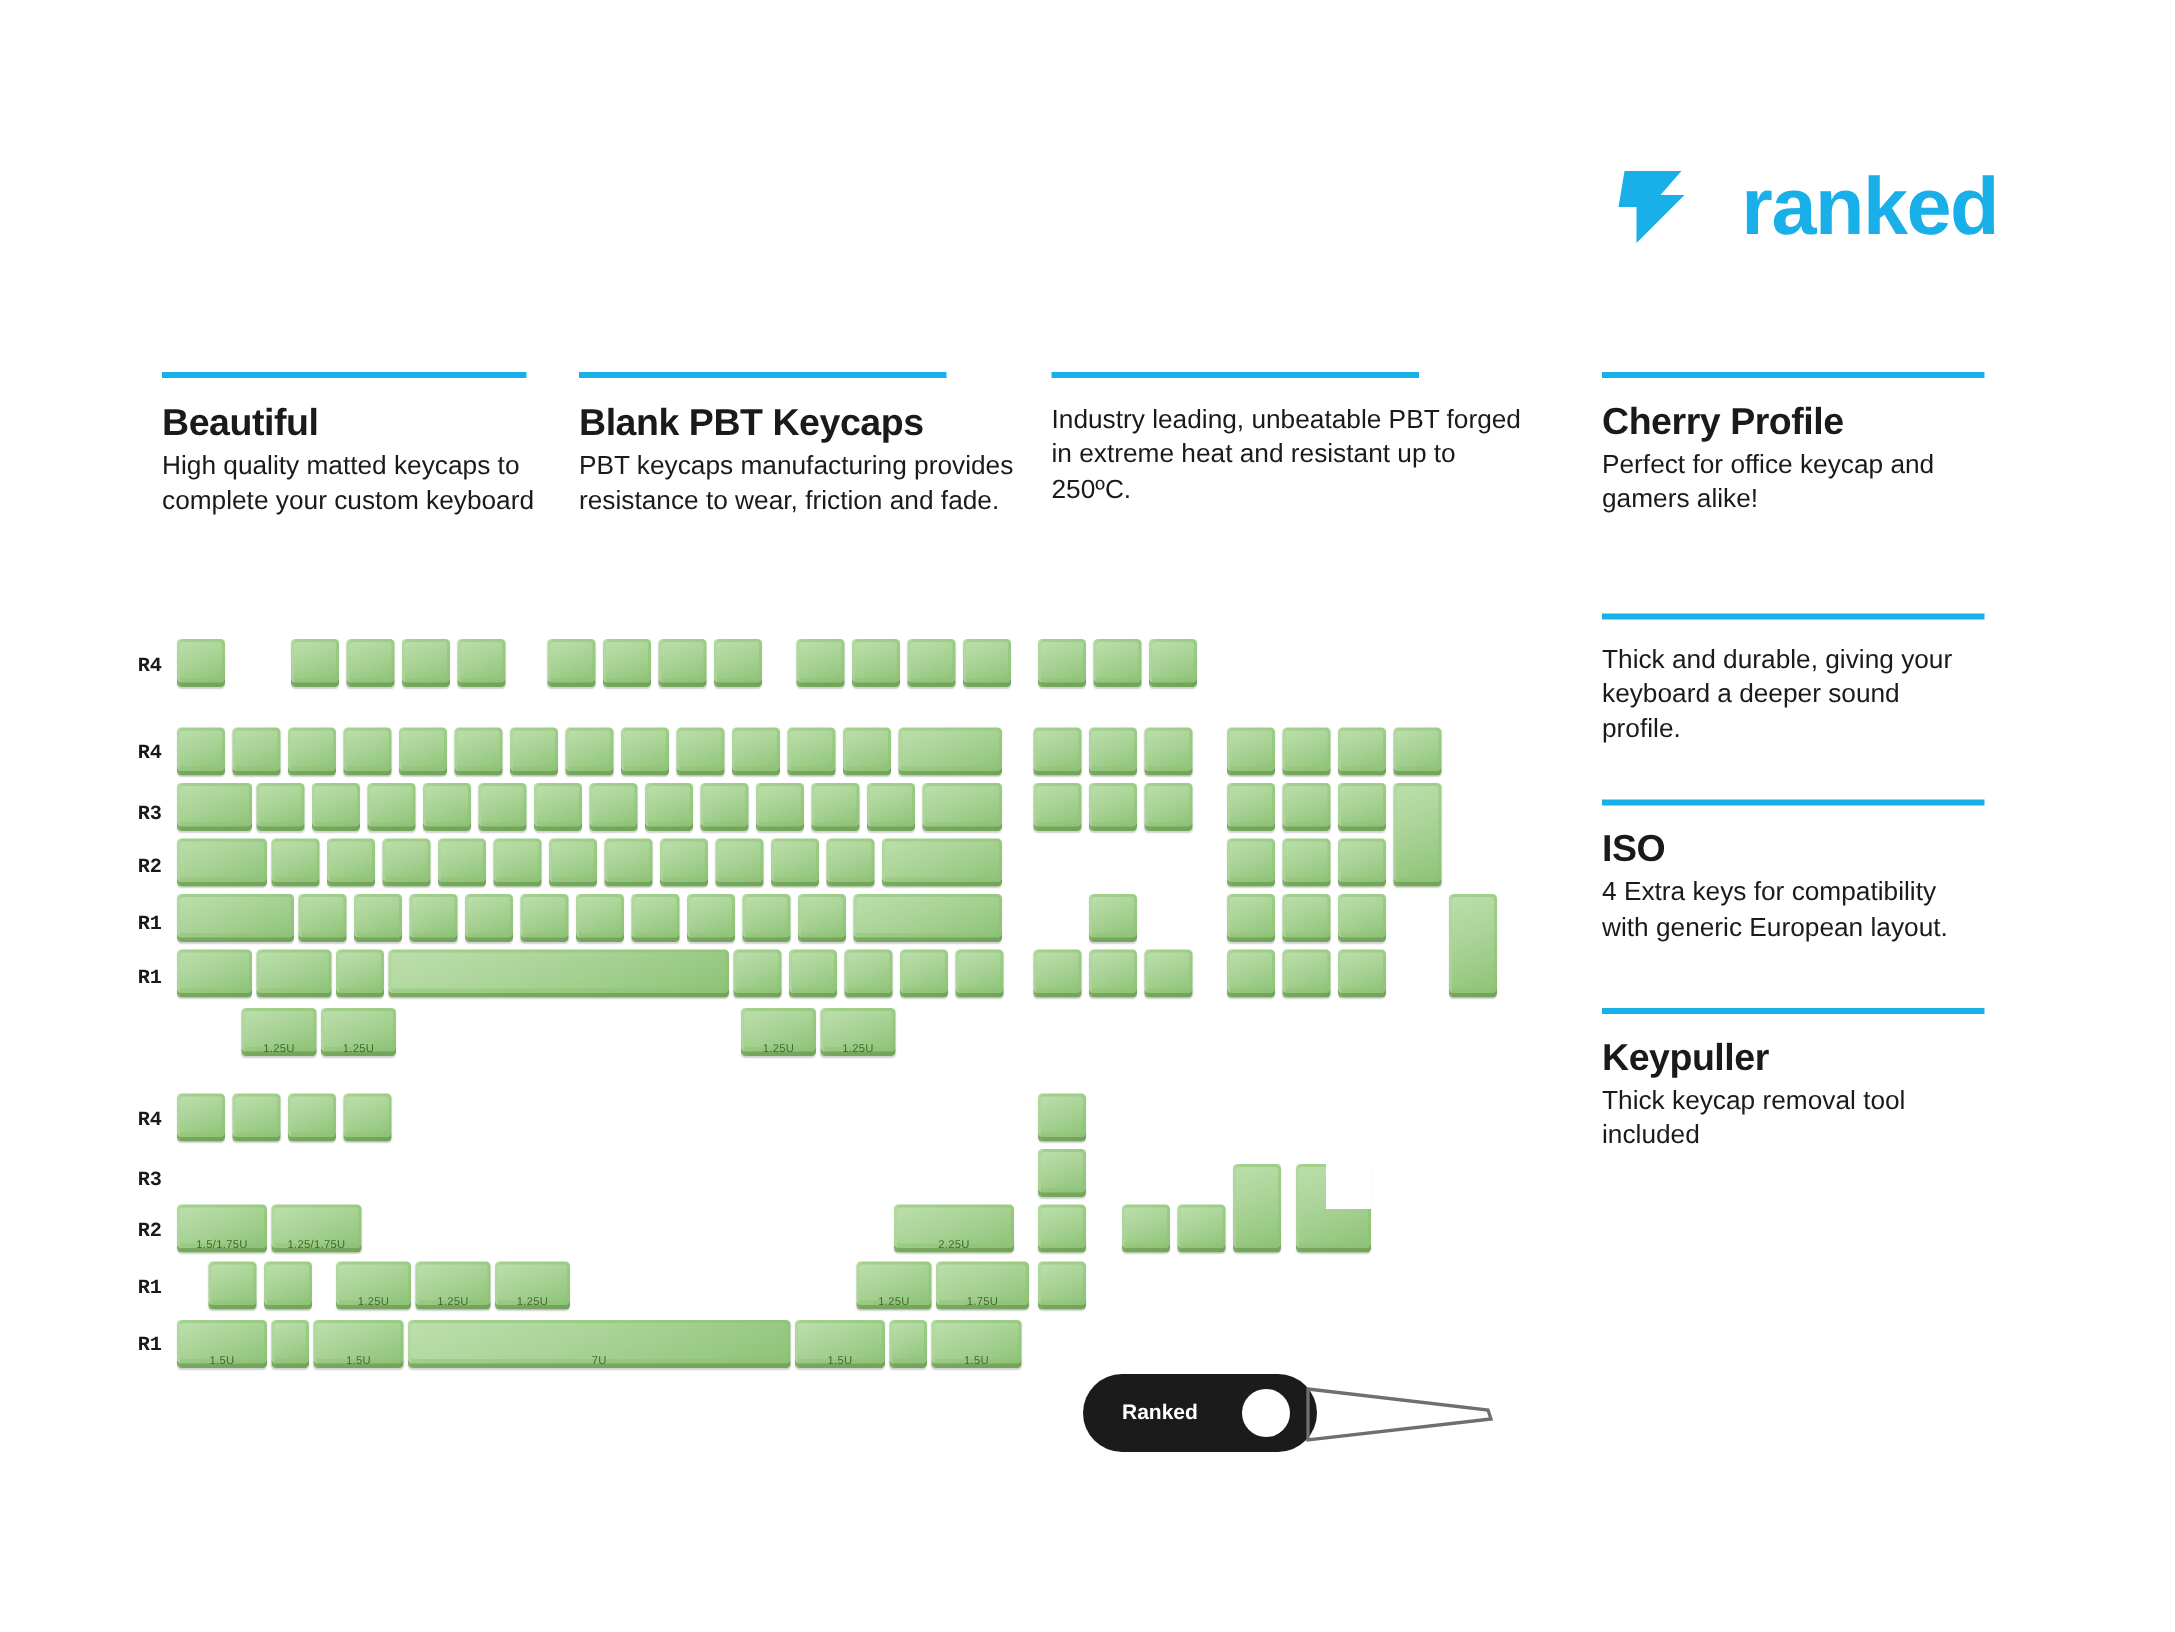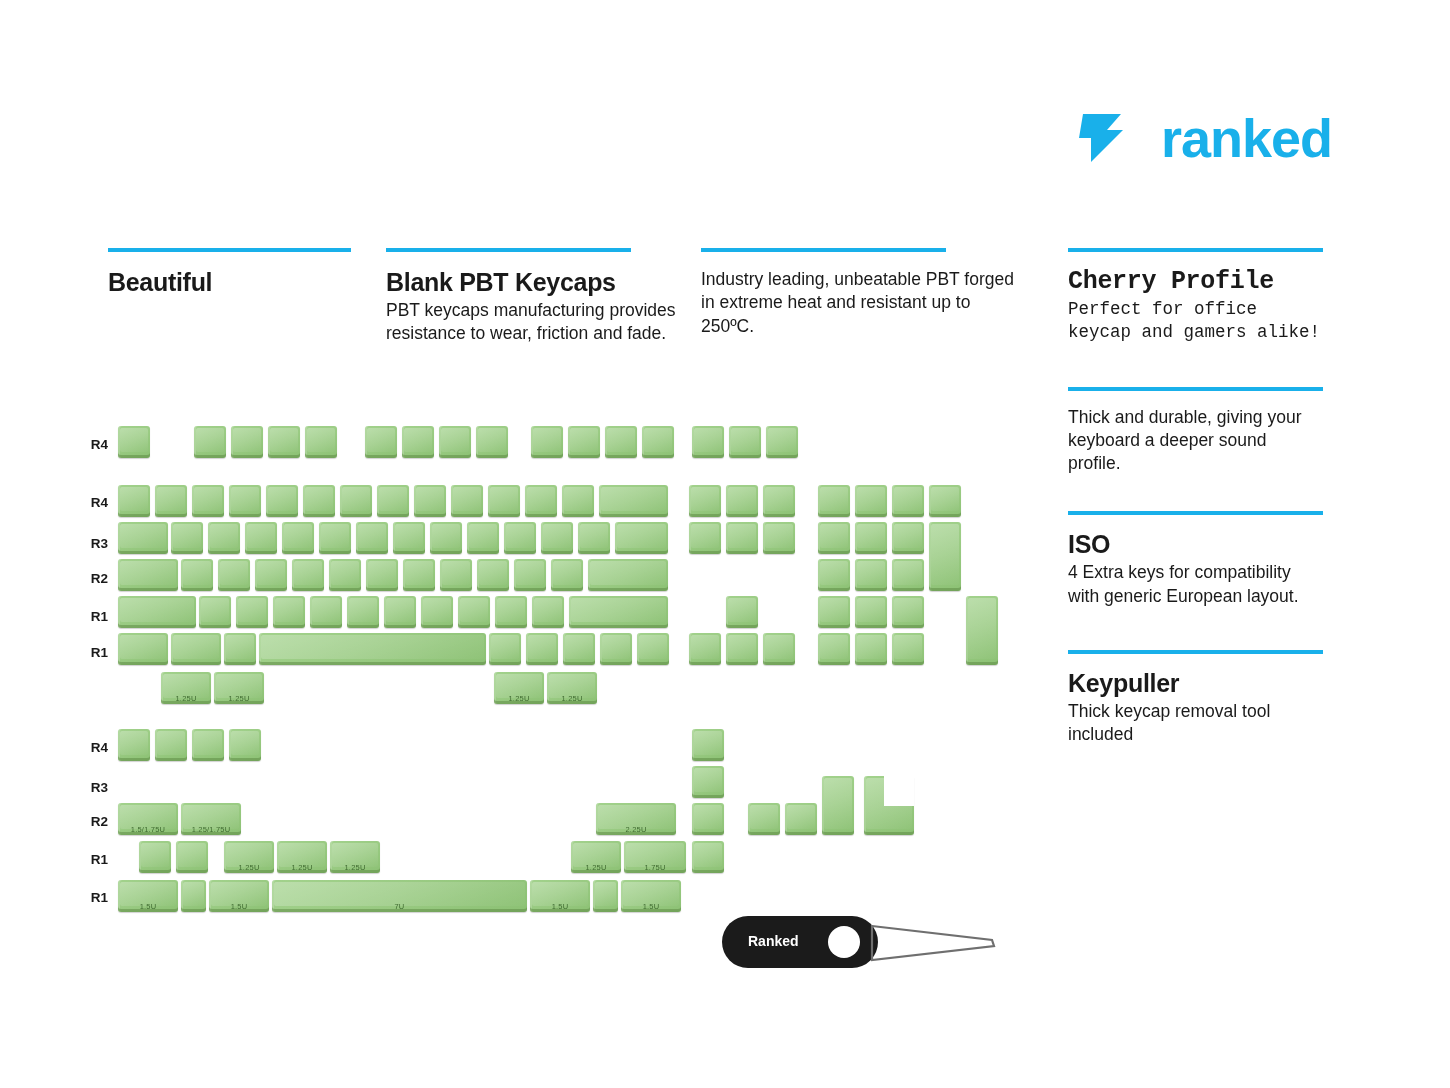--- a/index.html
+++ b/index.html
@@ -33,30 +33,30 @@
   .feat-1 .rule { width: 245px; }
   .feat-2 { width: 315px; }
   .feat-2 .rule { width: 245px; }
 
   
   .rail { position: absolute; left: 1068px; top: 248px; width: 255px; }
   .rail-item { margin-bottom: 36px; }
   .rail-item .rule { height: 4px; width: 255px; background: #19b0ea; margin-bottom: 15px; }
   .rail-item h3 { margin: 0 0 2px 0; font-size: 25px; font-weight: bold; letter-spacing: -0.3px; }
   .rail-item p { margin: 0; font-size: 17.5px; line-height: 1.33; }
-  .rail-item.r0 { margin-bottom: 42px; font-family: Liberation Mono, monospace; }
+  .rail-item.r0 { margin-bottom: 64px; }
   .rail-item.r1 { margin-bottom: 36px; }
   .rail-item.r2 { margin-bottom: 44px; }
   .rail-item.r3 { margin-bottom: 42px; }
 
   
   .kbd { position: absolute; left: 0; top: 0; width: 1060px; height: 1088px; }
   .rowlabel {
     position: absolute; font-size: 13.5px; font-weight: bold; color: #1a1a1a;
-    width: 30px; text-align: right;
+    width: 30px; text-align: right; font-family: Liberation Mono, monospace;
   }
   .key {
     position: absolute;
     background: linear-gradient(155deg, #a2d28c 0%, #9acb83 45%, #8cc174 100%);
     border-radius: 3px;
     box-shadow: inset 0 -3px 0 rgba(95,140,70,0.55),
                 inset 2px 0 0 rgba(255,255,255,0.18),
                 0 1px 1px rgba(0,0,0,0.18);
   }
   .key::after {
@@ -99,20 +99,21 @@
         <path d="M48 2 L60 2 L48 16 L60 16 L34 54 L40 28 L28 28 Z" fill="#0f9fd8" opacity="0"></path>
       </svg>
     </span>
     <span class="logo-text">ranked</span>
   </div>
 
   <div class="features">
     <div class="feat feat-0">
       <div class="rule"></div>
       <h3>Beautiful</h3>
+      <p>High quality matted keycaps to complete your custom keyboard</p>
     </div>
     <div class="feat feat-1">
       <div class="rule"></div>
       <h3>Blank PBT Keycaps</h3>
       <p>PBT keycaps manufacturing provides resistance to wear, friction and fade.</p>
     </div>
     <div class="feat feat-2">
       <div class="rule"></div>
       <p>Industry leading, unbeatable PBT forged in extreme heat and resistant up to 250ºC.</p>
     </div>

